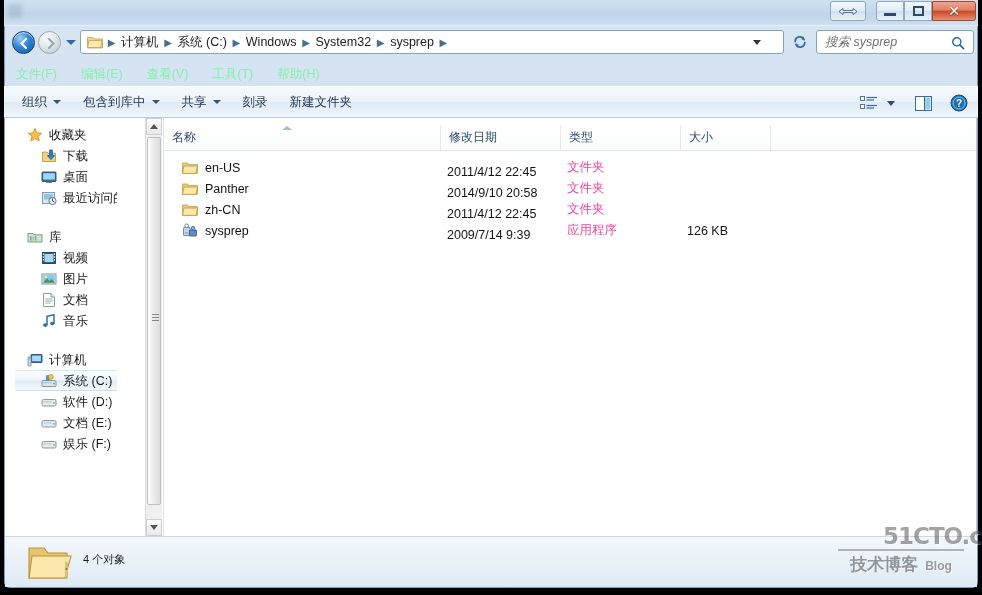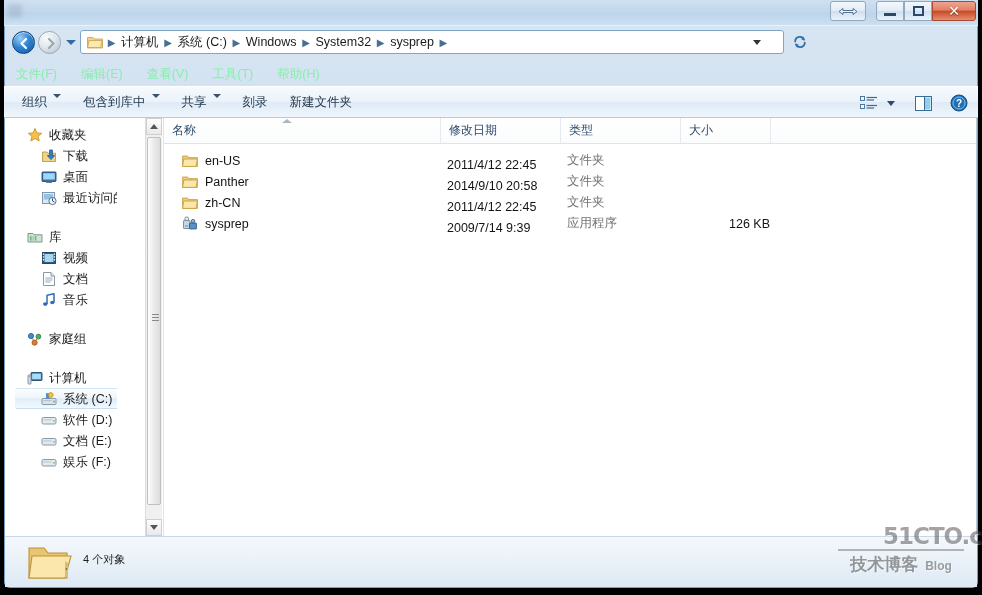--- a/index.html
+++ b/index.html
@@ -167,21 +167,21 @@
   .cmdbar {
     position: absolute; left: 4px; top: 86px;
     width: 974px; height: 32px;
     background: linear-gradient(180deg,#f6fafd 0%, #eaf2fa 50%, #dfeaf6 51%, #eff6fc 100%);
     border-top: 1px solid #ffffff;
     border-bottom: 1px solid #b7c9dc;
     display:flex; align-items:center;
   }
   .cmd-item {
     font-size: 12.5px; color: #1f3348;
-    margin-left: 22px; display:flex; align-items:flex-start; white-space:nowrap;
+    margin-left: 22px; display:flex; align-items:center; white-space:nowrap;
   }
   .cmd-item:first-child { margin-left: 18px; }
   .cmd-caret {
     width:0;height:0;margin-left:6px;
     border-left:4px solid transparent;border-right:4px solid transparent;
     border-top:4px solid #3a526a;
   }
   .cmd-right { position:absolute; right: 10px; top:0; height:32px; display:flex; align-items:center; }
   .view-icon { width: 18px; height: 14px; }
   .pane-icon { width: 17px; height: 15px; margin-left: 20px; }
@@ -256,21 +256,21 @@
   .sb-grip i { display:block; height:1px; background:#8a8a8a; margin-bottom:2px; }
 
   
   .pane-split {
     position:absolute; left: 158px; top: 0; width: 1px; height: 418px;
     background: #dfe4e8;
   }
 
   
   .filelist {
-    position:absolute; left: 159px; top: 0;
+    position:absolute; left: 159px; top: 7px;
     width: 812px; height: 418px;
     background: #fff;
   }
   .col-head {
     position:absolute; left:0; top:0;
     width: 812px; height: 26px;
     background: linear-gradient(180deg,#ffffff 0%, #fbfcfd 100%);
     border-bottom: 1px solid #dfe4e8;
   }
   .col-cell {
@@ -292,22 +292,22 @@
   .row {
     position:absolute; left:0; height: 21px; width: 812px;
     display:flex; align-items:center;
   }
   .cell-name {
     position:absolute; left: 18px; display:flex; align-items:center;
     font-size: 12.5px; color: #141414; white-space: nowrap;
   }
   .file-ico { width: 16px; height: 16px; margin-right: 7px; flex:0 0 auto; }
   .cell-date { position:absolute; left: 283px; font-size:12.5px; color:#141414; white-space:nowrap;margin-top:9px; }
-  .cell-type { position:absolute; left: 403px; font-size:12.5px; color:#737373; white-space:nowrap; }
-  .cell-size { position:absolute; left: 523px; width: 83px; text-align:right; font-size:12.5px; color:#141414; white-space:nowrap; }
+  .cell-type { position:absolute; left: 403px; font-size:12.5px; color:#ec4899; white-space:nowrap; }
+  .cell-size { position:absolute; left: 523px; width: 83px; text-align:left; font-size:12.5px; color:#141414; white-space:nowrap; }
 
   
   .statusbar {
     position:absolute; left: 5px; top: 536px;
     width: 972px; height: 51px;
     background: linear-gradient(180deg,#f4f8fc 0%, #e9f1f8 50%, #dee9f4 100%);
     border-top: 1px solid #c8d8e8;
   }
   .status-folder { position:absolute; left: 22px; top: 6px; width: 46px; height: 40px; }
   .status-text {
@@ -412,20 +412,27 @@
 
     <div class="refresh-btn">
       <svg width="16" height="16" viewBox="0 0 16 16">
         <path d="M3.2 7.4 A4.6 4.6 0 0 1 12 5.6" fill="none" stroke="#2f6fae" stroke-width="1.8" stroke-linecap="round"></path>
         <path d="M12.8 8.6 A4.6 4.6 0 0 1 4 10.4" fill="none" stroke="#2f6fae" stroke-width="1.8" stroke-linecap="round"></path>
         <path d="M11.2 2.6 L12.6 6.2 L9.1 5.2 Z" fill="#2f6fae"></path>
         <path d="M4.8 13.4 L3.4 9.8 L6.9 10.8 Z" fill="#2f6fae"></path>
       </svg>
     </div>
 
+    <div class="search-box">
+      <span class="search-ph">搜索 sysprep</span>
+      <svg width="14" height="14" viewBox="0 0 14 14" style="position:absolute;right:8px;top:5px">
+        <circle cx="5.8" cy="5.8" r="4.1" fill="none" stroke="#25689f" stroke-width="1.4"></circle>
+        <line x1="8.9" y1="8.9" x2="12.6" y2="12.6" stroke="#25689f" stroke-width="1.6" stroke-linecap="round"></line>
+      </svg>
+    </div>
   </div>
 
   <div class="menubar">
     <span class="menu-item">文件(F)</span>
     <span class="menu-item">编辑(E)</span>
     <span class="menu-item">查看(V)</span>
     <span class="menu-item">工具(T)</span>
     <span class="menu-item">帮助(H)</span>
   </div>
 
@@ -530,50 +537,47 @@
             <rect x="1.9" y="6.2" width="1.3" height="1.5" fill="#eaf2f8"></rect>
             <rect x="1.9" y="9" width="1.3" height="1.5" fill="#eaf2f8"></rect>
             <rect x="12.8" y="3.4" width="1.3" height="1.5" fill="#eaf2f8"></rect>
             <rect x="12.8" y="6.2" width="1.3" height="1.5" fill="#eaf2f8"></rect>
             <rect x="12.8" y="9" width="1.3" height="1.5" fill="#eaf2f8"></rect>
           </svg>
           <span class="nav-label">视频</span>
         </div>
         <div class="nav-row child">
           <svg class="nav-ico" viewBox="0 0 16 16">
+            <rect x="1" y="3" width="14" height="10" fill="#f0f4f8" stroke="#6f8699" stroke-width="0.9"></rect>
+            <rect x="2.2" y="4.2" width="11.6" height="7.6" fill="#7ec8e8"></rect>
+            <path d="M2.2 11.8 L6 7.2 L8.6 10 L10.6 8 L13.8 11.8 Z" fill="#4a8f5c"></path>
+            <circle cx="5" cy="6" r="1.2" fill="#ffe98a"></circle>
+          </svg>
+          <span class="nav-label">图片</span>
+        </div>
+        <div class="nav-row child">
+          <svg class="nav-ico" viewBox="0 0 16 16">
             <path d="M2.5 1.5 L10 1.5 L13.5 5 L13.5 14.5 L2.5 14.5 Z" fill="#ffffff" stroke="#7b8f9f" stroke-width="0.9"></path>
             <path d="M10 1.5 L10 5 L13.5 5" fill="#e2eaf0" stroke="#7b8f9f" stroke-width="0.9"></path>
             <line x1="4.3" y1="7" x2="11.6" y2="7" stroke="#8aa0b2" stroke-width="0.9"></line>
             <line x1="4.3" y1="9" x2="11.6" y2="9" stroke="#8aa0b2" stroke-width="0.9"></line>
             <line x1="4.3" y1="11" x2="9.6" y2="11" stroke="#8aa0b2" stroke-width="0.9"></line>
           </svg>
           <span class="nav-label">文档</span>
         </div>
         <div class="nav-row child">
           <svg class="nav-ico" viewBox="0 0 16 16">
             <path d="M6 12 L6 3.2 L13 1.8 L13 10.4" fill="none" stroke="#2f6fb0" stroke-width="1.5" stroke-linejoin="round"></path>
             <ellipse cx="4.3" cy="12.1" rx="2.3" ry="1.8" fill="#2f6fb0"></ellipse>
             <ellipse cx="11.3" cy="10.5" rx="2.1" ry="1.7" fill="#2f6fb0"></ellipse>
           </svg>
           <span class="nav-label">音乐</span>
         </div>
       </div>
 
-      <div class="nav-group" style="margin-top:18px;">
-        <div class="nav-row top-level">
-          <svg class="nav-ico" viewBox="0 0 16 16">
-            <circle cx="4" cy="5" r="2.6" fill="#3f8fd0" stroke="#1f5c96" stroke-width="0.8"></circle>
-            <circle cx="11.4" cy="5.6" r="2.4" fill="#4fae5c" stroke="#2a7538" stroke-width="0.8"></circle>
-            <circle cx="7.6" cy="11.6" r="2.6" fill="#e07a36" stroke="#a3521c" stroke-width="0.8"></circle>
-            <line x1="4.6" y1="6.8" x2="7" y2="9.6" stroke="#6b7c8a" stroke-width="1"></line>
-            <line x1="10.6" y1="7.4" x2="8.4" y2="9.7" stroke="#6b7c8a" stroke-width="1"></line>
-          </svg>
-          <span class="nav-label">家庭组</span>
-        </div>
-      </div>
 
       <div class="nav-group" style="margin-top:18px;">
         <div class="nav-row top-level">
           <svg class="nav-ico" viewBox="0 0 16 16">
             <rect x="4" y="2.5" width="11" height="8" rx="0.8" fill="#3f6f9e" stroke="#234b73" stroke-width="0.9"></rect>
             <rect x="5.1" y="3.6" width="8.8" height="5.6" fill="#a6dcf5"></rect>
             <rect x="1" y="5" width="3" height="9" rx="0.6" fill="#d3dde6" stroke="#7b8fa0" stroke-width="0.9"></rect>
             <circle cx="2.5" cy="6.6" r="0.6" fill="#6fae5c"></circle>
           </svg>
           <span class="nav-label">计算机</span>

